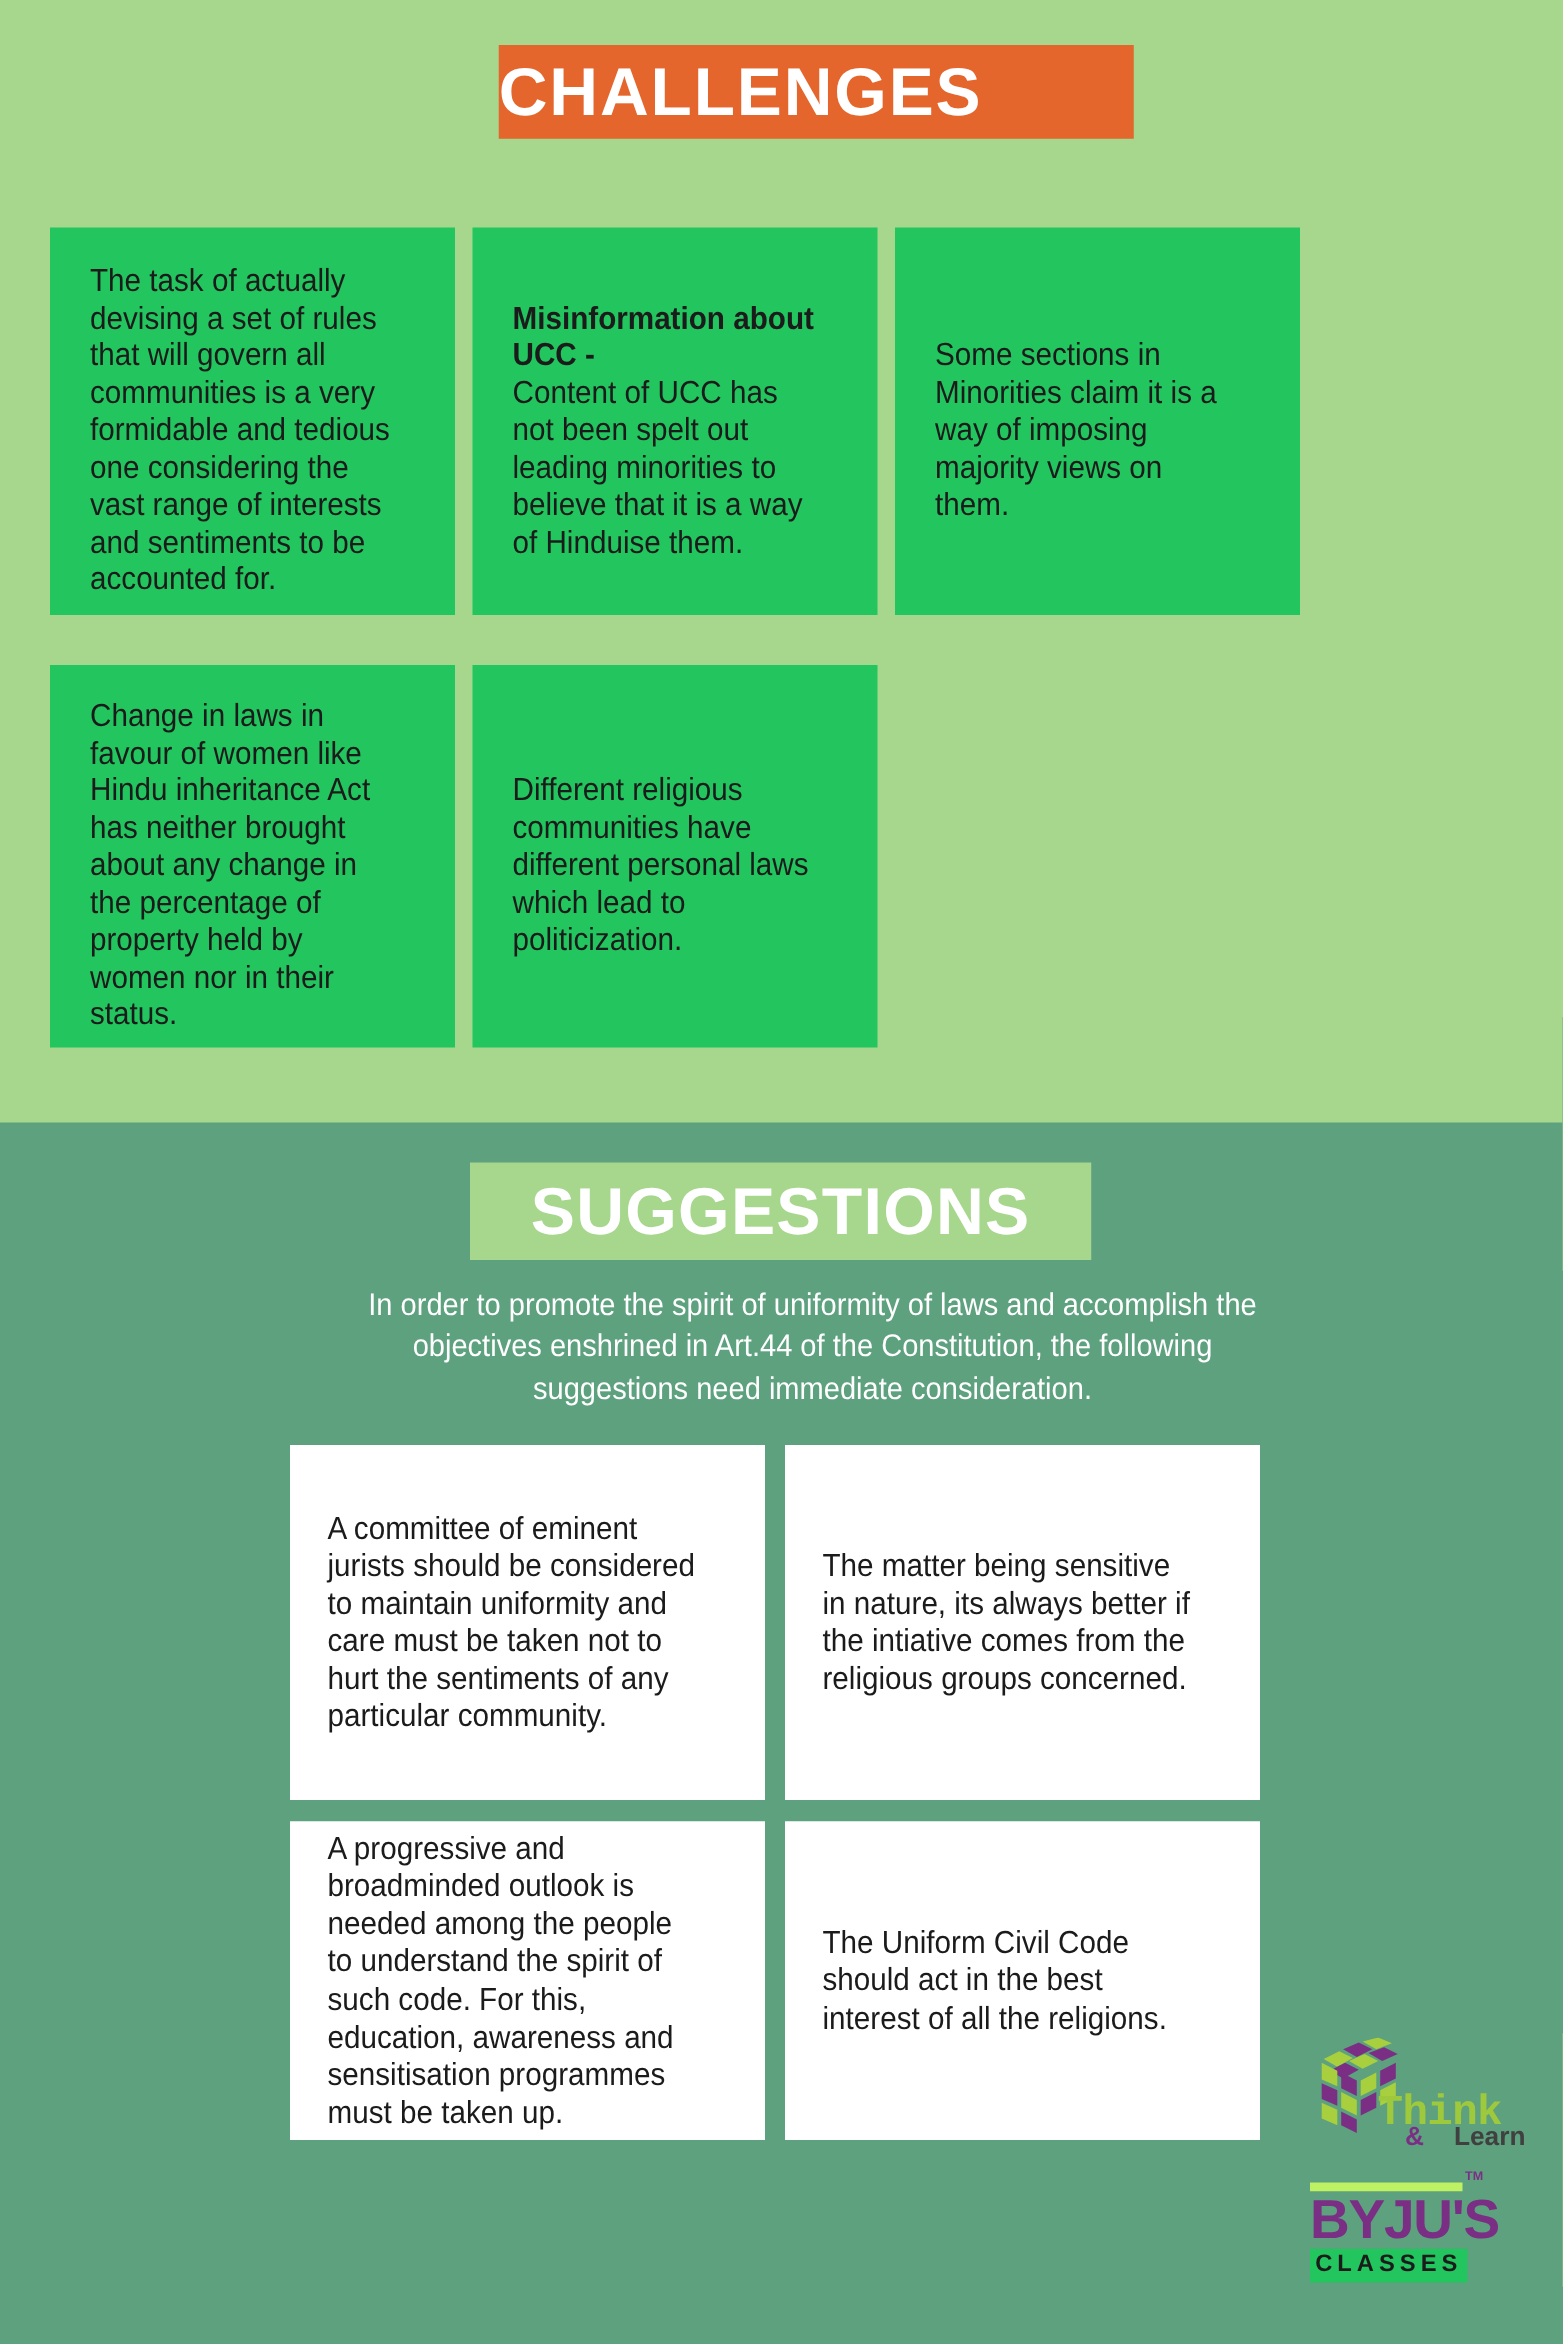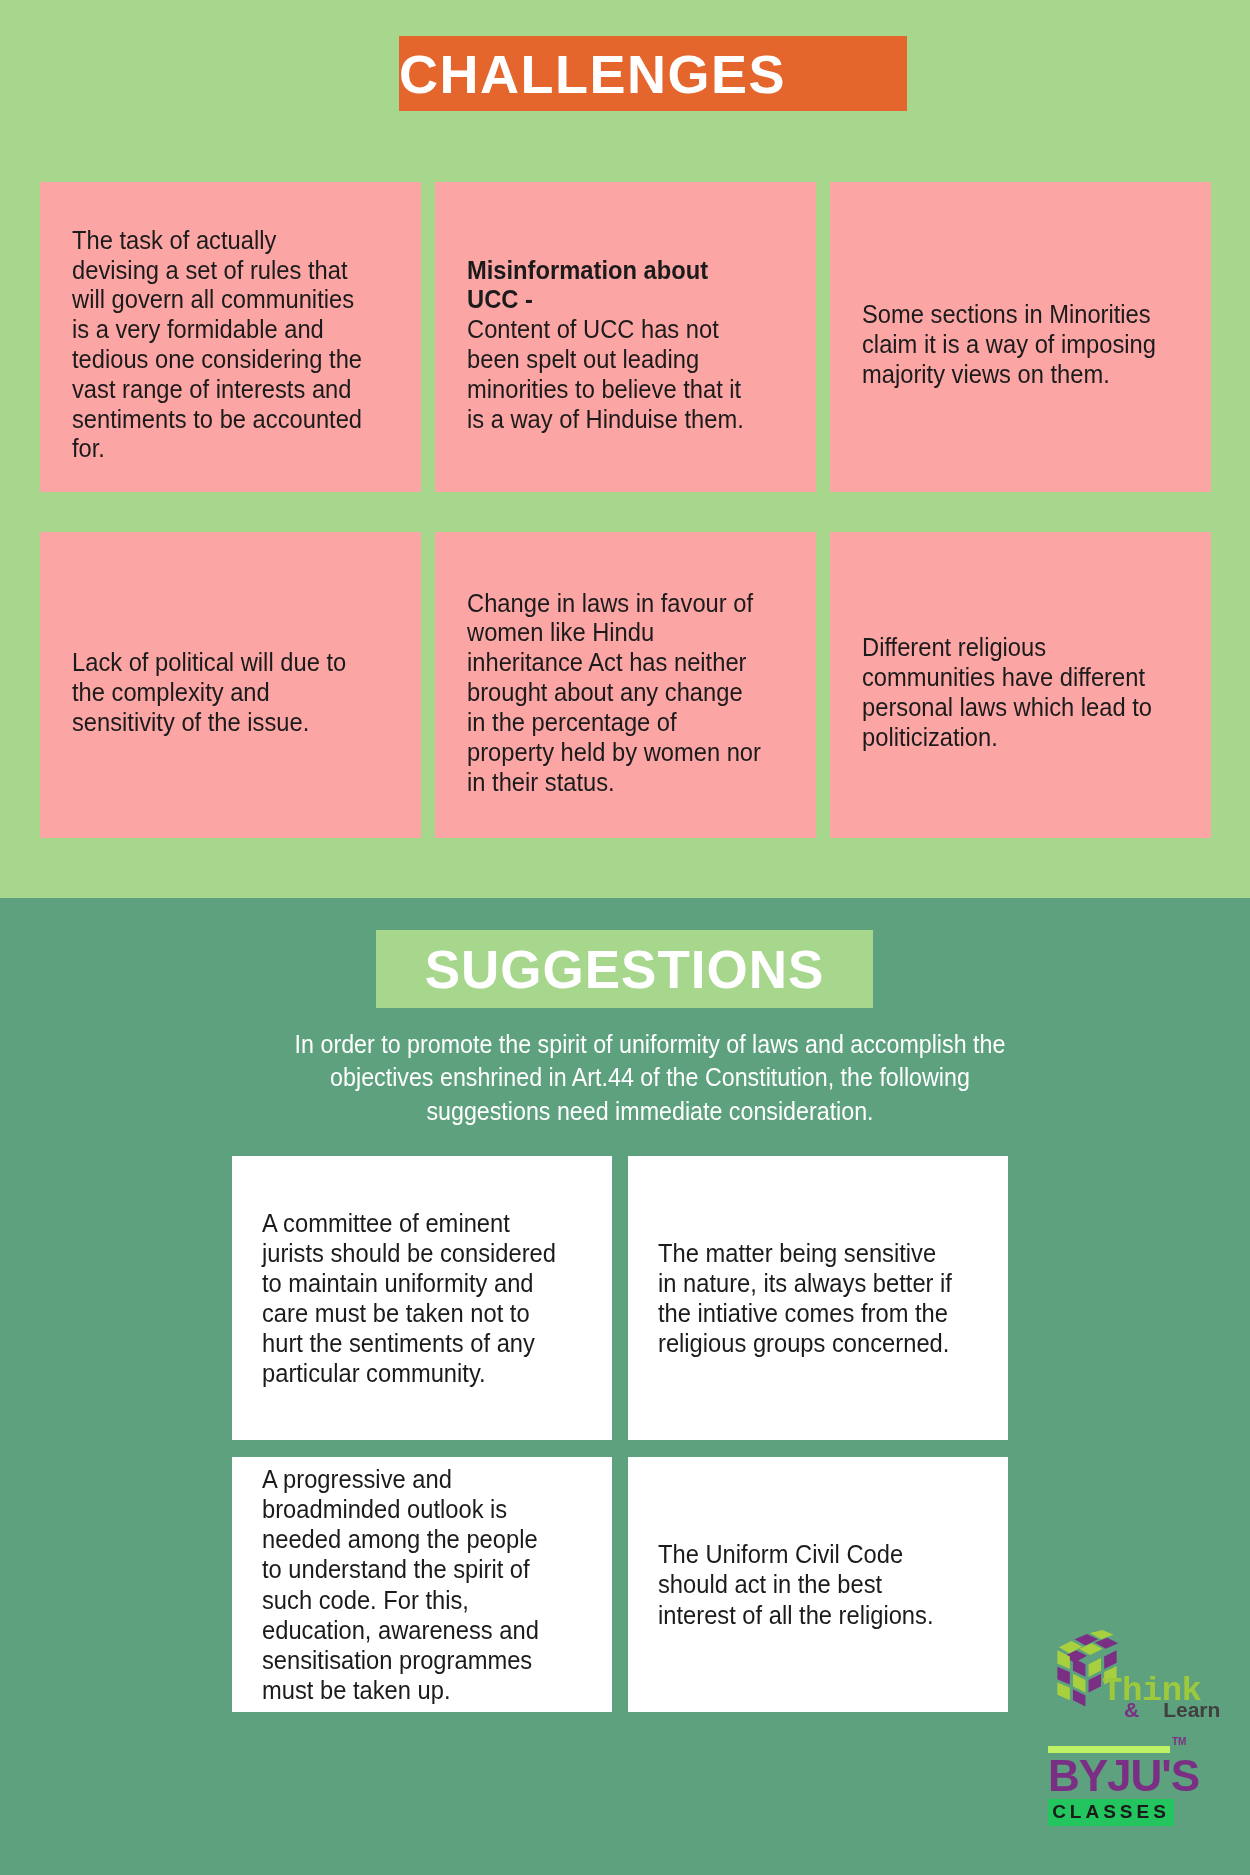--- a/index.html
+++ b/index.html
@@ -53,22 +53,22 @@
     left: 40px;
     top: 182px;
     width: 1172px;
   }
   .challenge-row {
     display: flex;
     gap: 14px;
     margin-bottom: 16px;
   }
   .challenge-card {
-    background: #fca5a5;
-    width: 381px;
+    background: #22c55e;
+    width: 324px;
     box-sizing: border-box;
     padding: 42px 30px 26px 32px;
     display: flex;
     align-items: center;
   }
   .challenge-card.row1 { height: 310px; }
   .challenge-card.row2 { height: 306px; margin-top: 24px; }
   .challenge-text {
     font-size: 25.5px;
     line-height: 1.17;
@@ -263,25 +263,20 @@
         <div class="challenge-card row1">
           <div class="challenge-text">
             <span>Some sections in Minorities claim it is a way of imposing majority views on them.</span>
           </div>
         </div>
       </div>
 
       <div class="challenge-row">
         <div class="challenge-card row2">
           <div class="challenge-text">
-            <span>Lack of political will due to the complexity and sensitivity of the issue.</span>
-          </div>
-        </div>
-        <div class="challenge-card row2">
-          <div class="challenge-text">
             <span>Change in laws in favour of women like Hindu inheritance Act has neither brought about any change in the percentage of property held by women nor in their status.</span>
           </div>
         </div>
         <div class="challenge-card row2">
           <div class="challenge-text">
             <span>Different religious communities have different personal laws which lead to politicization.</span>
           </div>
         </div>
       </div>
 

